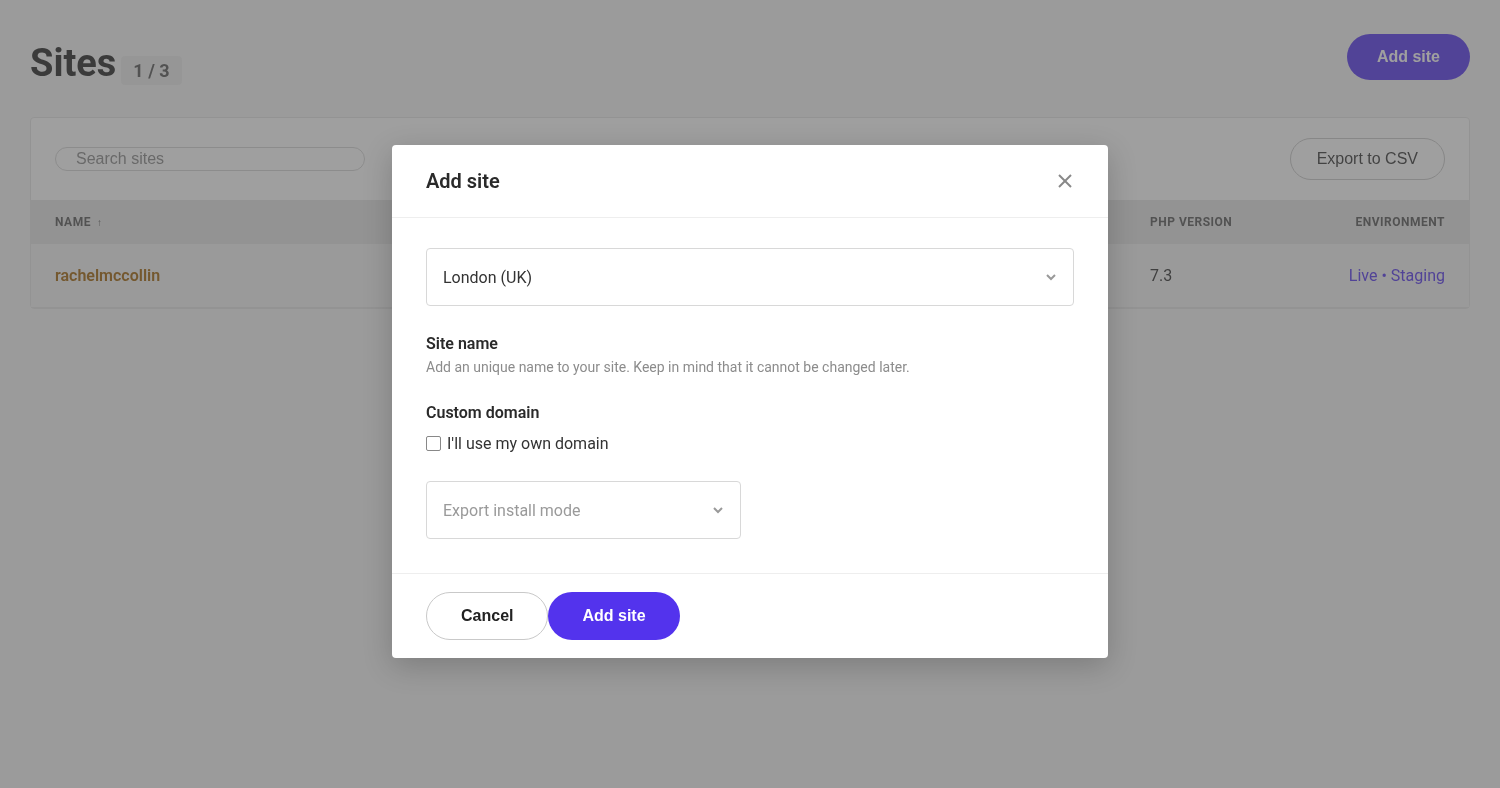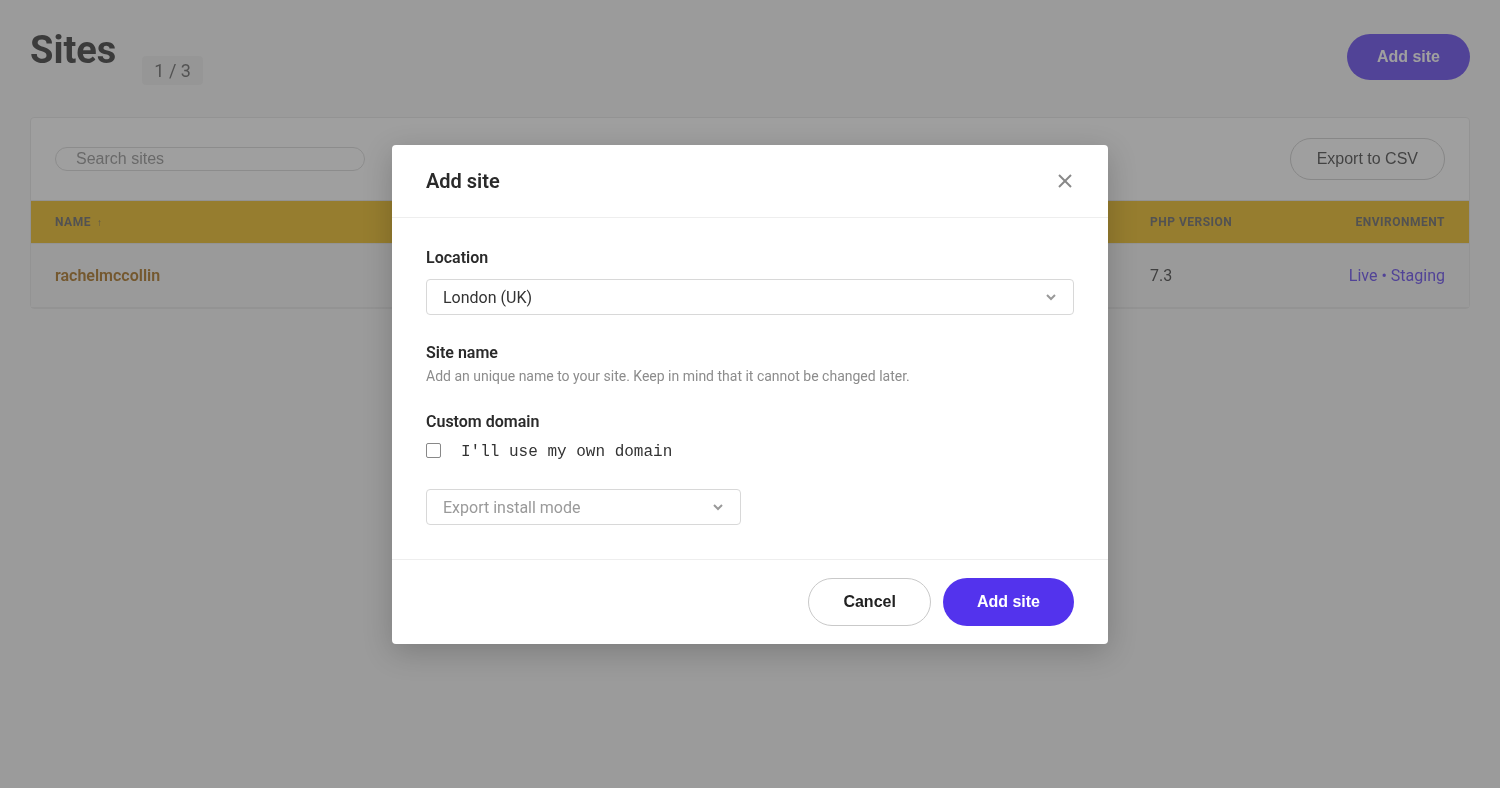--- a/index.html
+++ b/index.html
@@ -17,35 +17,35 @@
     padding: 28px 30px;
   }
   .header-row {
     display: flex;
     align-items: center;
     justify-content: space-between;
     margin-bottom: 32px;
   }
   .title-group {
     display: flex;
-    align-items: flex-start;
-    gap: 26px;
+    align-items: flex-end;
+    gap: 5px;
   }
   .page-title {
     font-size: 38px;
     font-weight: 700;
     color: #222;
   }
   .count-badge {
     background: #ececec;
     color: #555;
     font-size: 18px;
     padding: 4px 12px;
     border-radius: 4px;
-    font-weight: 400;
+    font-weight: 700;
     margin-top: 28px;
   }
   .btn-primary {
     background: #5333ed;
     color: #fff;
     font-size: 16px;
     font-weight: 600;
     border: none;
     border-radius: 26px;
     padding: 14px 30px;
@@ -79,21 +79,21 @@
     font-size: 16px;
     font-weight: 400;
     border: 1px solid #c9c9c9;
     border-radius: 22px;
     padding: 11px 26px;
     cursor: pointer;
   }
   .table-header {
     display: flex;
     align-items: center;
-    background: #eab308;
+    background: #e5e5e5;
     border-top: 1px solid #e5e5e5;
     border-bottom: 1px solid #e5e5e5;
     font-size: 12px;
     letter-spacing: 0.5px;
     font-weight: 700;
     color: #555;
     text-transform: uppercase;
     padding: 14px 24px;
   }
   .col-name { flex: 0 0 900px; display:flex; align-items:center; gap:6px;}
@@ -140,21 +140,21 @@
   .modal-title { font-size: 20px; font-weight:600; color:#2a2a2a;}
   .close-icon { width:18px; height:18px; cursor:pointer; color:#888; display:flex; align-items:center; justify-content:center;}
   .close-icon svg { width:16px; height:16px; stroke:#888; stroke-width:2;}
   .modal-body {
     padding: 30px 34px 34px 34px;
   }
   .form-label { font-size:16px; font-weight:600; color:#2a2a2a; margin-bottom:12px; display:block;}
   .form-help { font-size:14px; color:#8c8c8c; margin-top:-6px; }
   .select-box, .text-input {
     width: 100%;
-    height: 36px;
+    height: 58px;
     border: 1px solid #d8d8d8;
     border-radius: 4px;
     padding: 0 16px;
     font-size:16px;
     color:#333;
     background:#fff;
     display:flex;
     align-items:center;
     justify-content:space-between;
     cursor:pointer;
@@ -163,28 +163,26 @@
     cursor:text;
   }
   .text-input.active {
     border: 2px solid #5333ed;
   }
   .chev { color:#999; }
   .chev svg{ width:12px;height:12px;stroke:#999;stroke-width:2;fill:none;}
   .select-small { width:315px;}
   .placeholder { color:#9a9a9a;}
   .field-group{ margin-bottom:28px;}
-  .checkbox-row { display:flex; align-items:flex-start; gap:20px; font-size:16px; color:#333; margin-top:8px;font-family:Liberation Mono, monospace;}
+  .checkbox-row { display:flex; align-items:center; gap:6px; font-size:16px; color:#333; margin-top:8px;}
   .checkbox { width:15px; height:15px; border:1.5px solid #888; border-radius:2px; background:#fff;}
   .modal-footer {
     border-top:1px solid #eee;
     padding: 18px 34px;
     display:flex;
-    justify-content:flex-end;
-    gap:12px;
   }
   .btn-cancel {
     background:#fff;
     border:1px solid #c9c9c9;
     border-radius:26px;
     padding: 14px 34px;
     font-size:16px;
     font-weight:600;
     color:#222;
     cursor:pointer;
@@ -245,21 +243,20 @@
       <div class="modal-title">Add site</div>
       <div class="close-icon">
         <svg viewBox="0 0 16 16">
             <line x1="2" y1="2" x2="14" y2="14"></line>
             <line x1="14" y1="2" x2="2" y2="14"></line>
           </svg>
       </div>
     </div>
     <div class="modal-body">
       <div class="field-group">
-        <label class="form-label">Location</label>
         <div class="select-box">
           <span>London (UK)</span>
           <span class="chev"><svg viewBox="0 0 12 12">
                 <polyline points="2,4 6,8 10,4"></polyline>
               </svg></span>
         </div>
       </div>
       <div class="field-group">
         <label class="form-label">Site name</label>
         <div class="form-help">Add an unique name to your site. Keep in mind that it cannot be changed later.</div>

